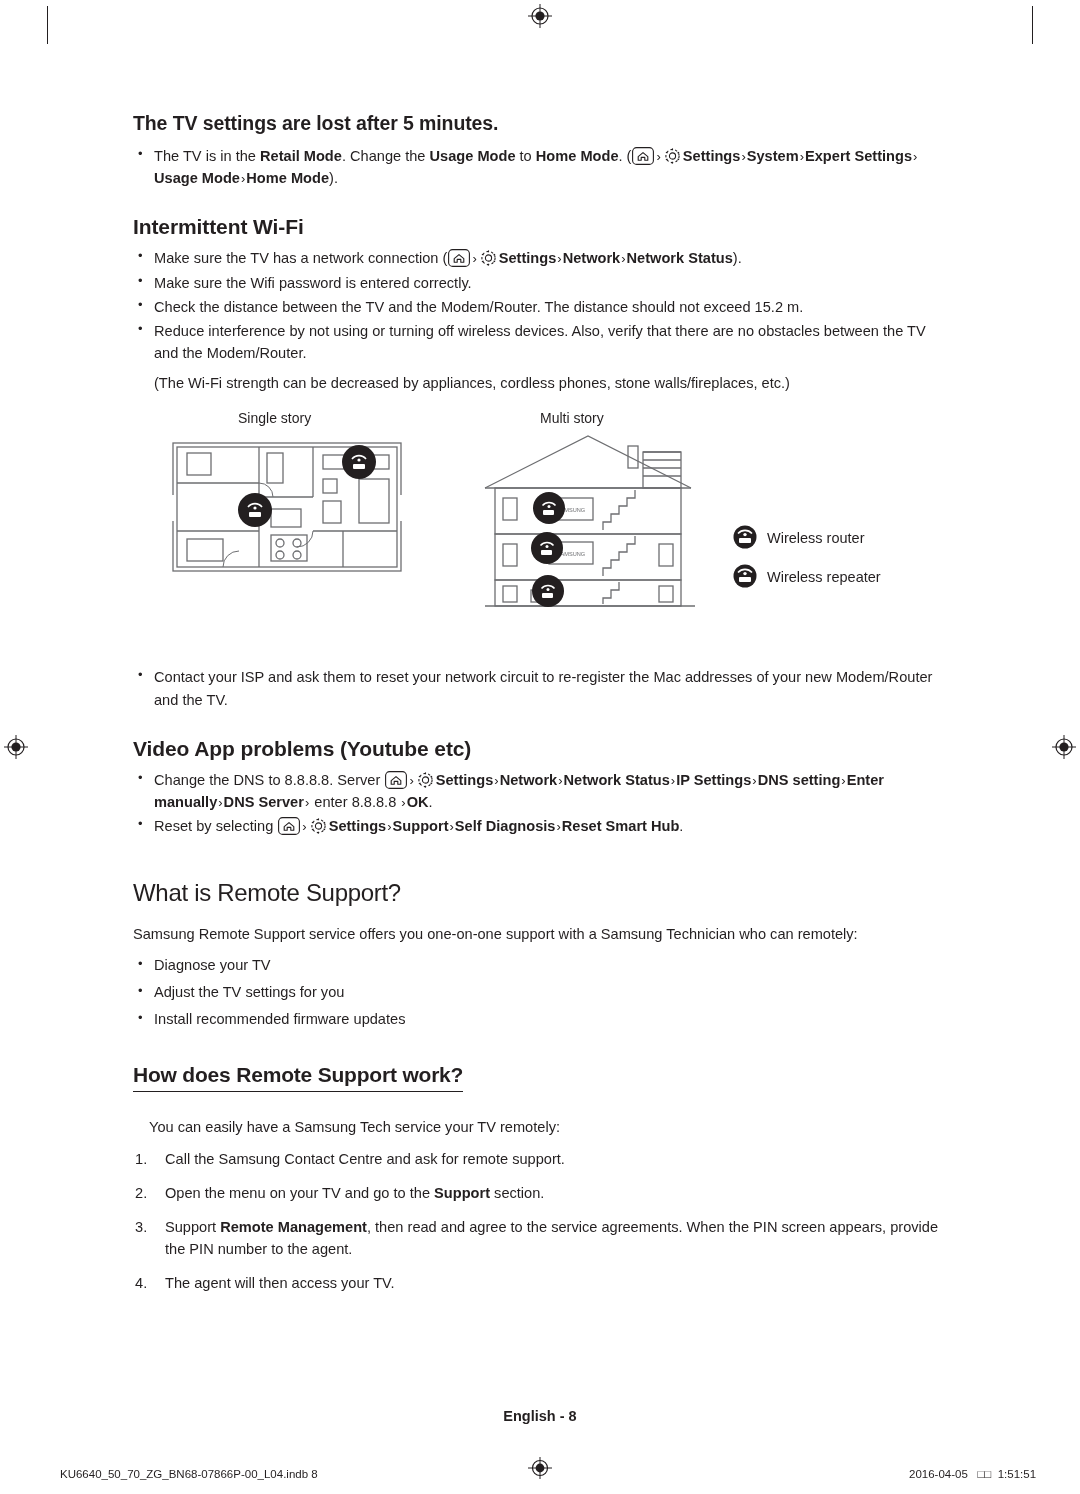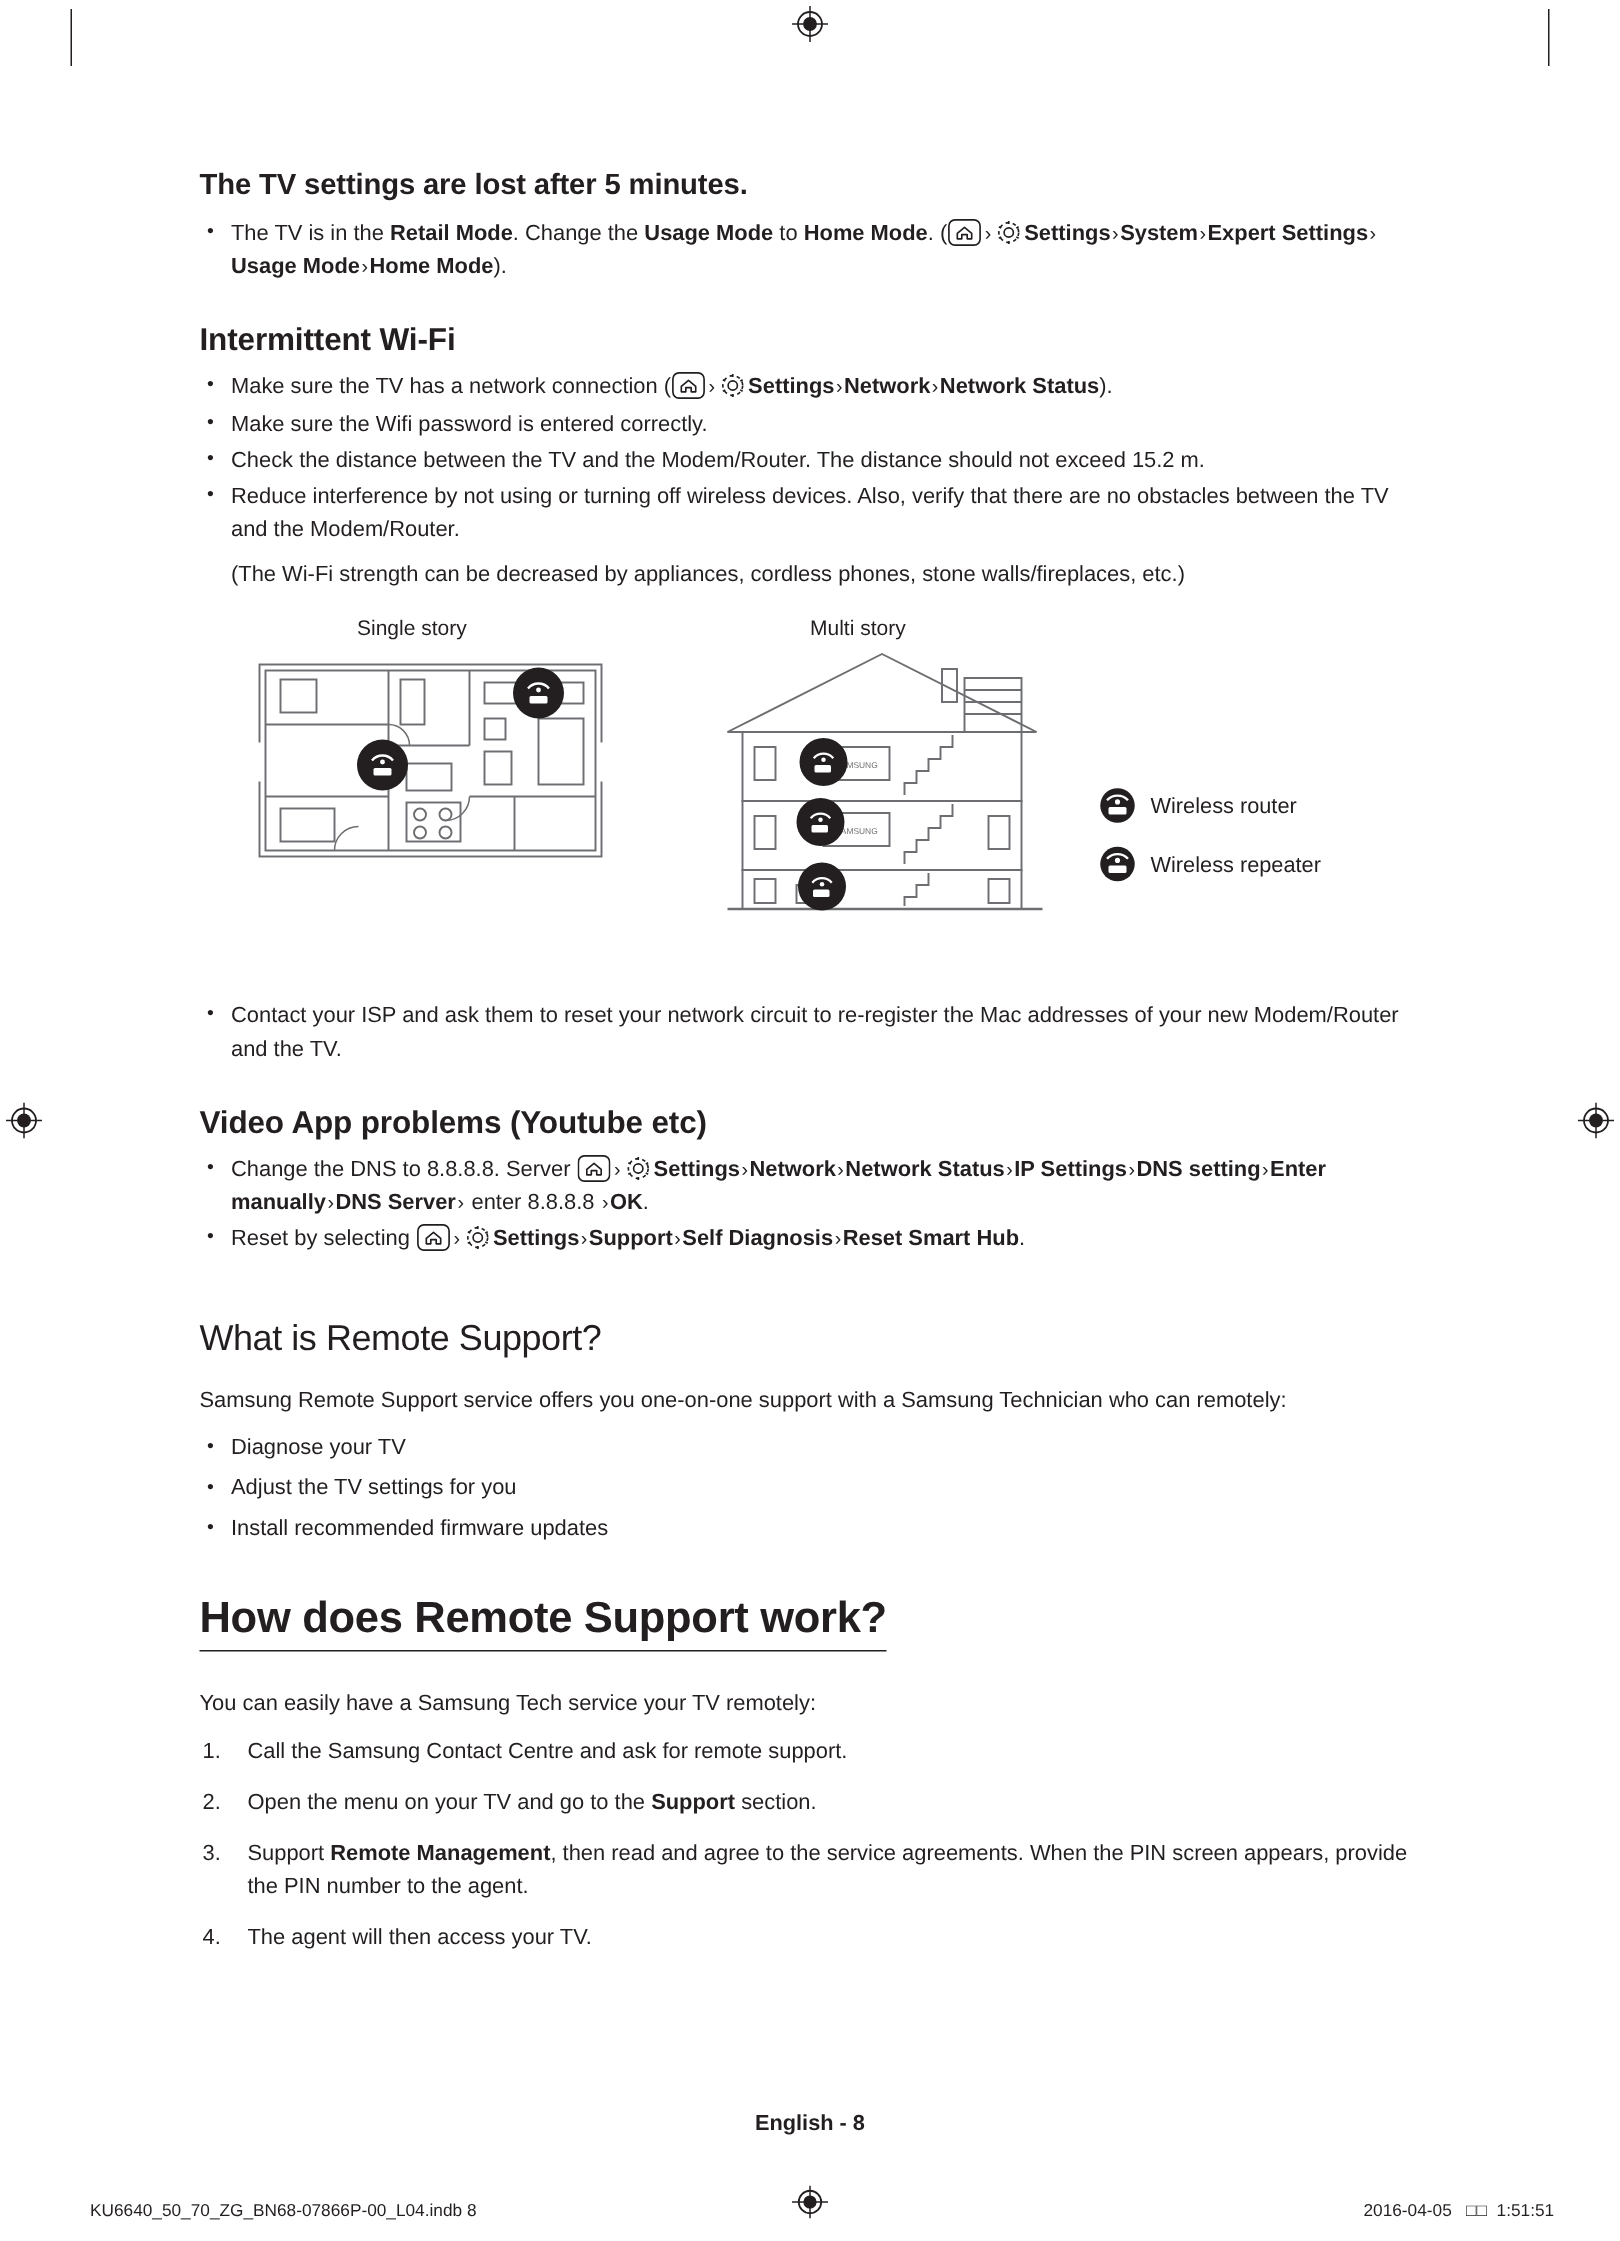--- a/index.html
+++ b/index.html
@@ -118,21 +118,21 @@
   }
 
   
   h1.big {
     font-size: 24px;
     font-weight: normal;
     margin: 42px 0 16px 0;
     letter-spacing: -0.3px;
   }
   h1.mid {
-    font-size: 29px;
+    font-size: 21px;
     font-weight: bold;
     margin: 30px 0 10px 0;
     letter-spacing: -0.2px;
     border-bottom: 1.6px solid #231f20;
     display: inline-block;
     padding-bottom: 4px;
   }
   p.para {
     font-size: 14.6px;
     line-height: 1.55;
@@ -432,21 +432,21 @@
     <h1 class="big">What is Remote Support?</h1>
     <p class="para">Samsung Remote Support service offers you one-on-one support with a Samsung Technician who can remotely:</p>
     <ul class="plain">
       <li>Diagnose your TV</li>
       <li>Adjust the TV settings for you</li>
       <li>Install recommended firmware updates</li>
     </ul>
 
     
     <h1 class="mid">How does Remote Support work?</h1>
-    <p class="para" style="margin-top:14px;">You can easily have a Samsung Tech service your TV remotely:</p>
+    <p class="para" style="margin-top:14px;margin-left:16px;">You can easily have a Samsung Tech service your TV remotely:</p>
     <ol class="numbered">
       <li><span>Call the Samsung Contact Centre and ask for remote support.</span></li>
       <li><span>Open the menu on your TV and go to the </span><span class="b">Support</span><span> section.</span></li>
       <li><span>Support </span><span class="b">Remote Management</span><span>, then read and agree to the service agreements. When the PIN screen appears, provide the PIN number to the agent.</span></li>
       <li><span>The agent will then access your TV.</span></li>
     </ol>
   </div>
 
   <div class="footer-lang">English - 8</div>
   <div class="footline left">KU6640_50_70_ZG_BN68-07866P-00_L04.indb   8</div>

